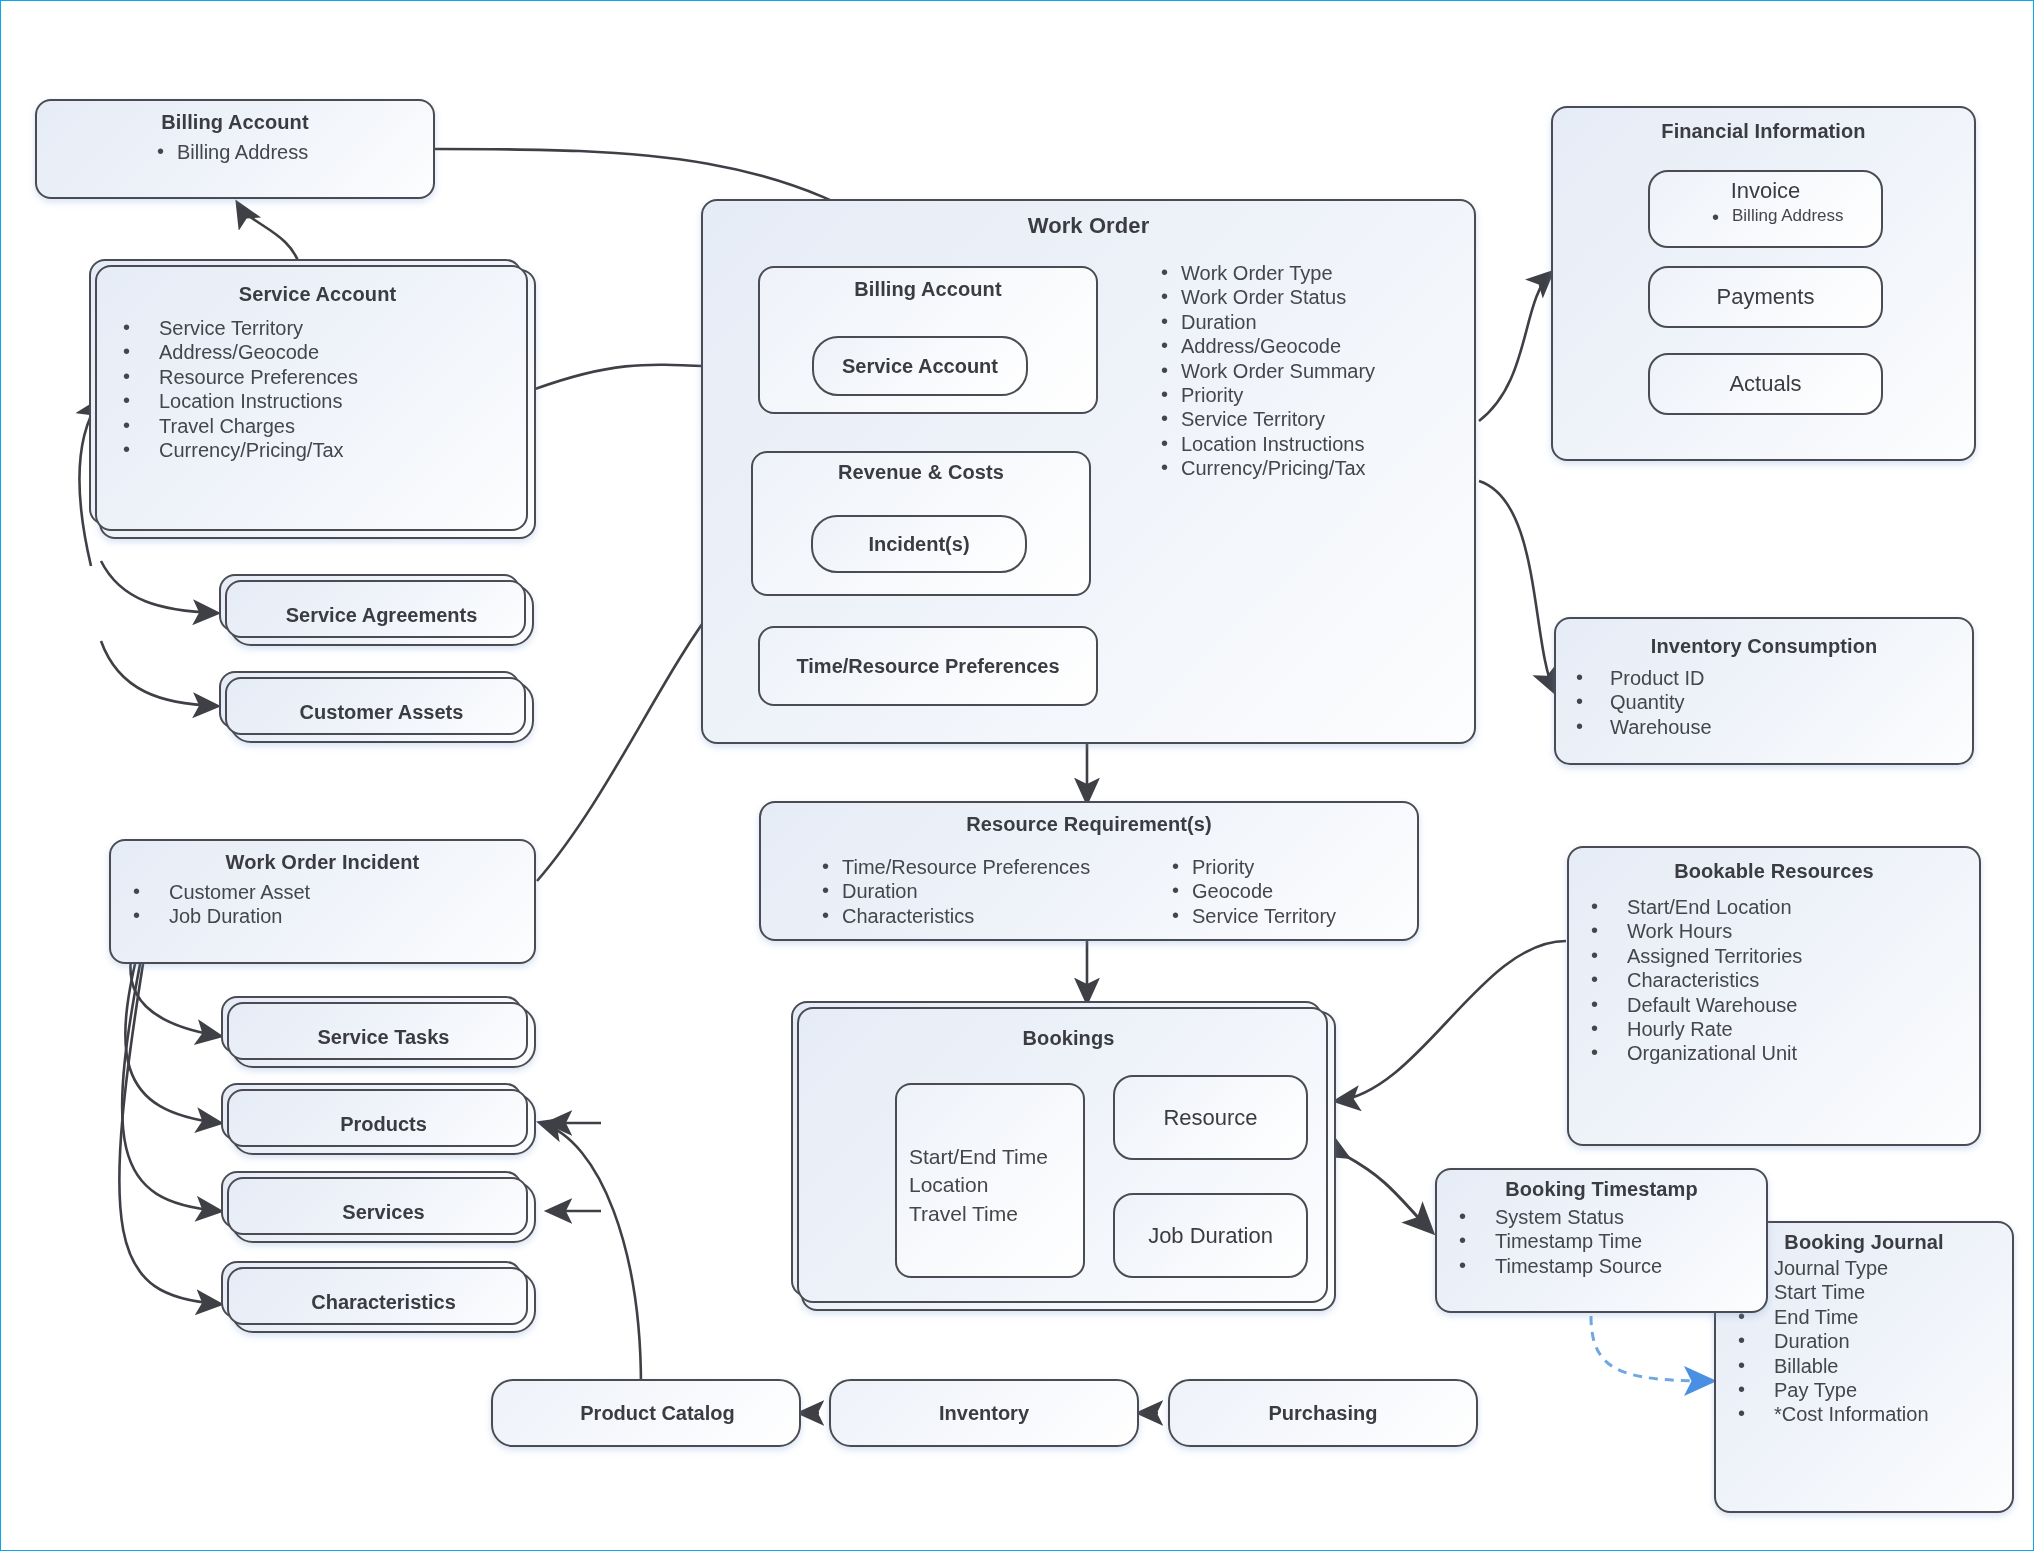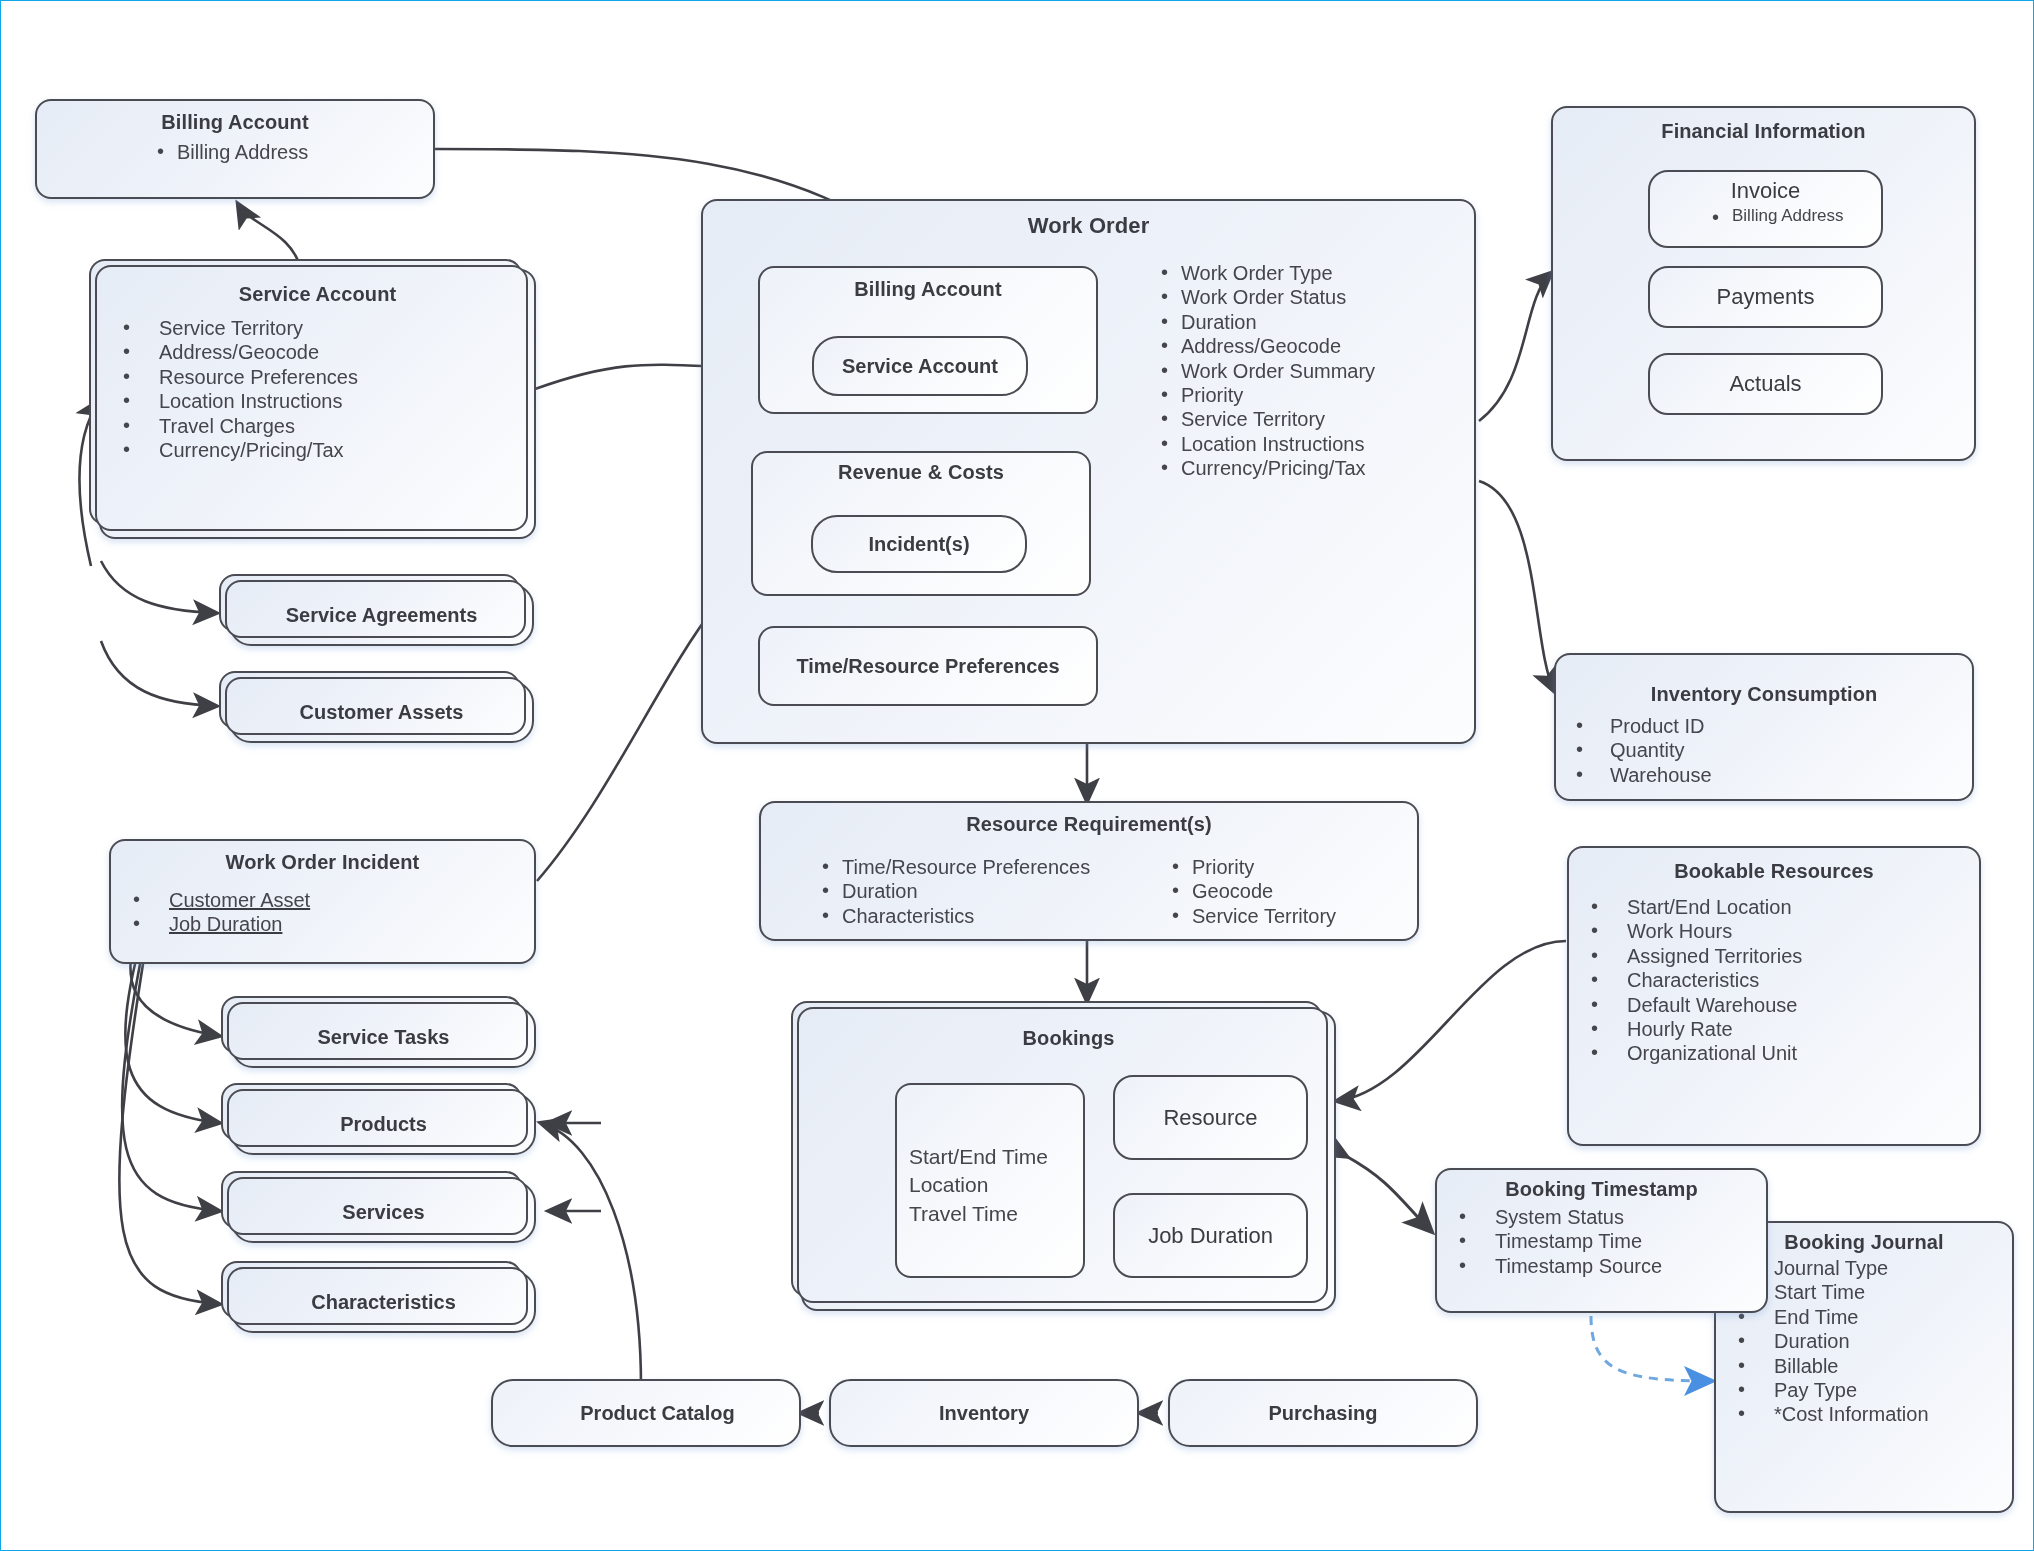--- a/index.html
+++ b/index.html
@@ -165,21 +165,21 @@
   <div class="node stack" style="left:228px;top:583px;width:305px;height:62px;border-radius:22px;">
     <div class="ctr">Service Agreements</div>
   </div>
 
   <div class="node stack" style="left:228px;top:680px;width:305px;height:62px;border-radius:22px;">
     <div class="ctr">Customer Assets</div>
   </div>
 
   <div class="node" style="left:108px;top:838px;width:427px;height:125px;padding-top:10px;">
     <div class="title">Work Order Incident</div>
-    <ul class="bl wide" style="margin-top:14px;text-decoration:underline;">
+    <ul class="bl wide" style="margin-top:6px;">
       <li>Customer Asset</li>
       <li>Job Duration</li>
     </ul>
   </div>
 
   <div class="node stack" style="left:230px;top:1092px;width:305px;height:62px;border-radius:22px;">
     <div class="ctr">Products</div>
   </div>
 
   <div class="node stack" style="left:230px;top:1005px;width:305px;height:62px;border-radius:22px;">
@@ -240,21 +240,21 @@
 
     <div class="inner" style="left:95px;top:158px;width:235px;height:62px;border-radius:20px;">
       <div class="ctr" style="font-weight:normal;font-size:22px;">Payments</div>
     </div>
 
     <div class="inner" style="left:95px;top:245px;width:235px;height:62px;border-radius:20px;">
       <div class="ctr" style="font-weight:normal;font-size:22px;">Actuals</div>
     </div>
   </div>
 
-  <div class="node" style="left:1553px;top:652px;width:420px;height:148px;padding-top:28px;">
+  <div class="node" style="left:1553px;top:616px;width:420px;height:148px;padding-top:16px;">
     <div class="title">Inventory Consumption</div>
     <ul class="bl" style="margin-top:8px;padding-left:14px;">
       <li style="padding-left:40px;">Product ID</li>
       <li style="padding-left:40px;">Quantity</li>
       <li style="padding-left:40px;">Warehouse</li>
     </ul>
   </div>
 
   <div class="node" style="left:758px;top:800px;width:660px;height:140px;padding-top:10px;">
     <div class="title">Resource Requirement(s)</div>

